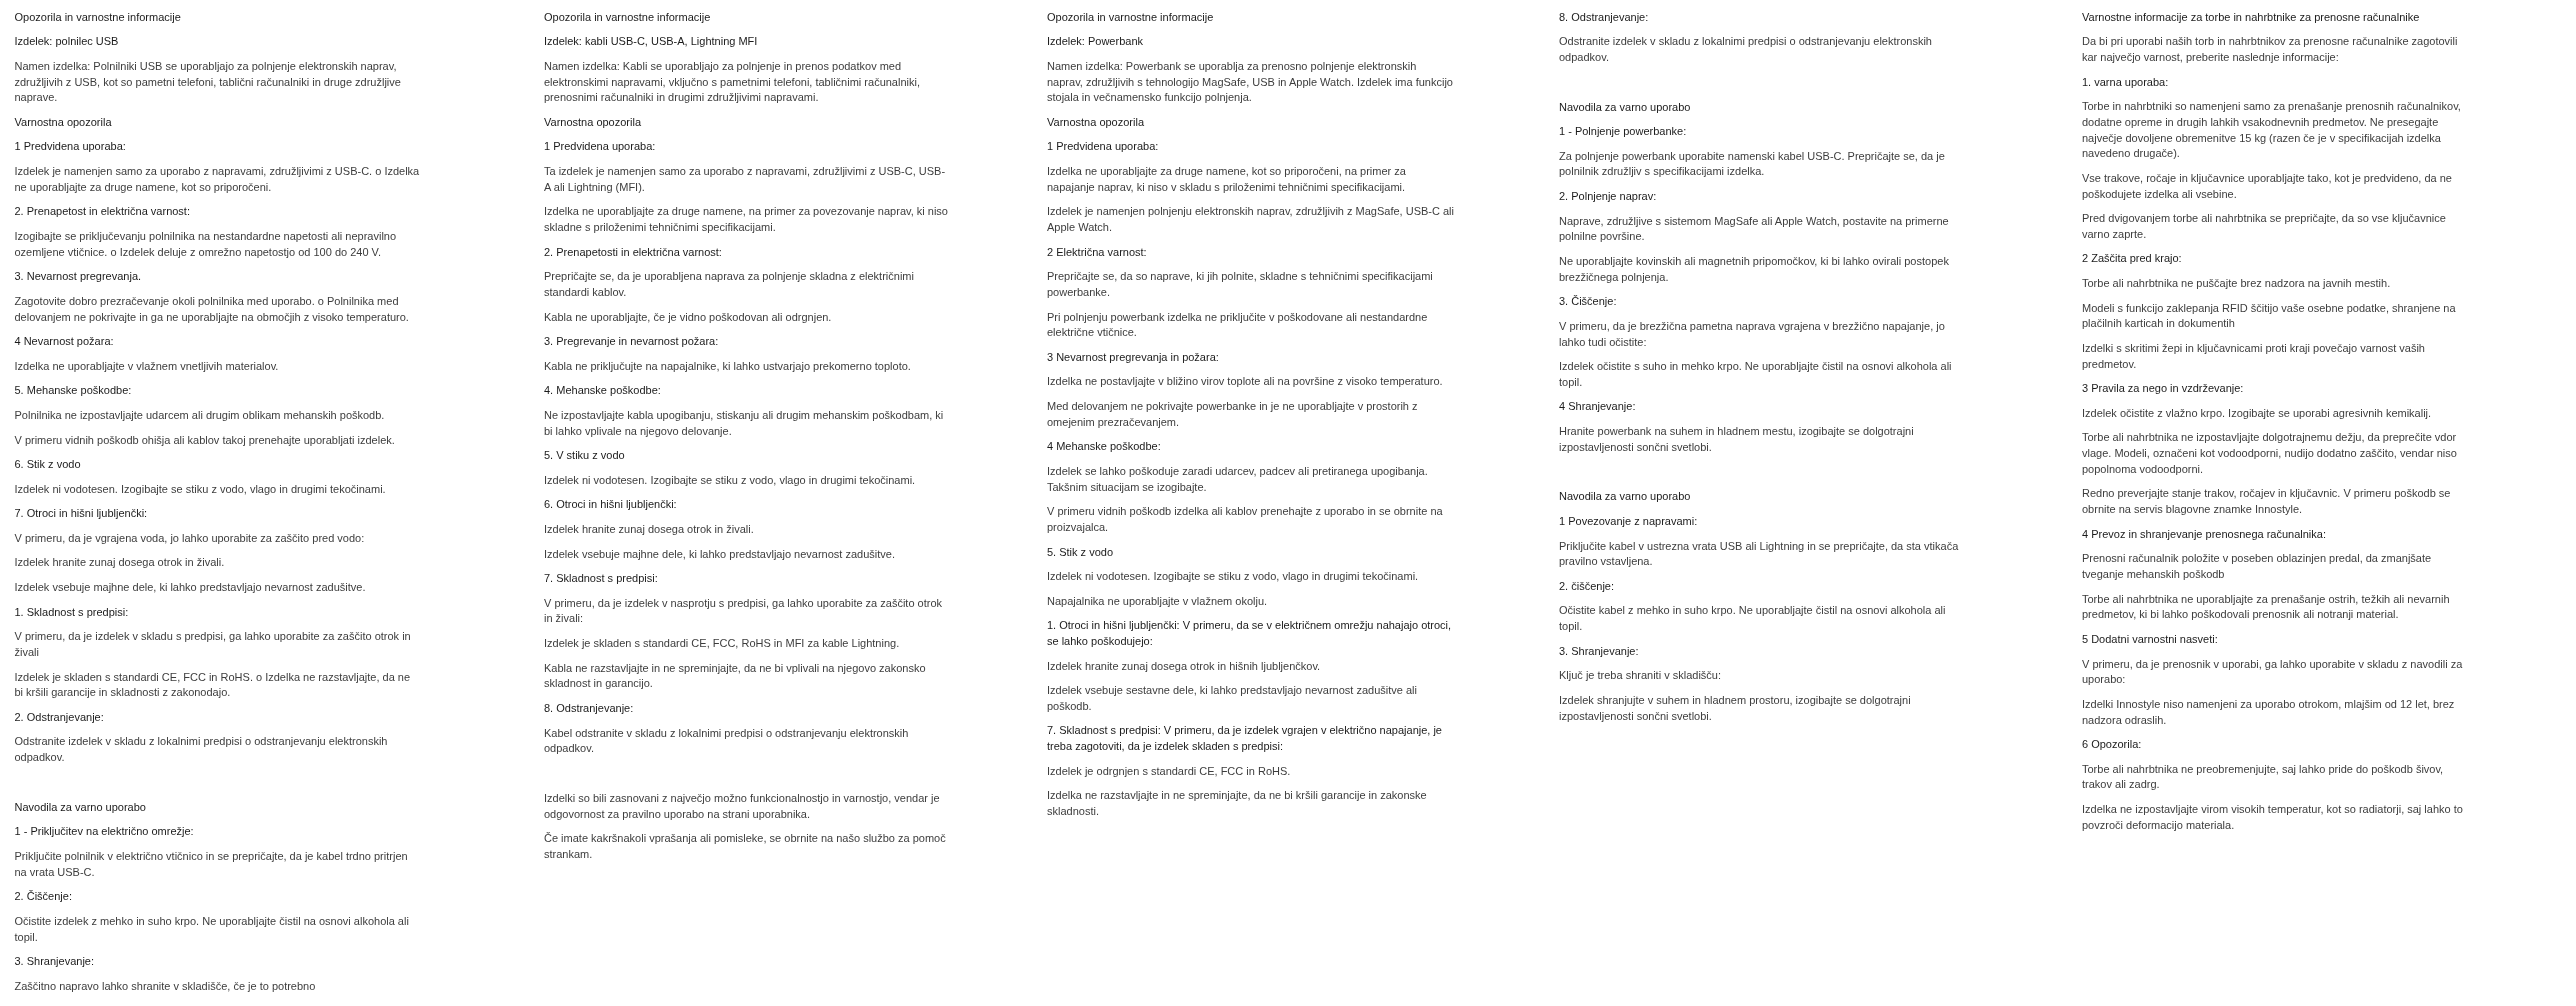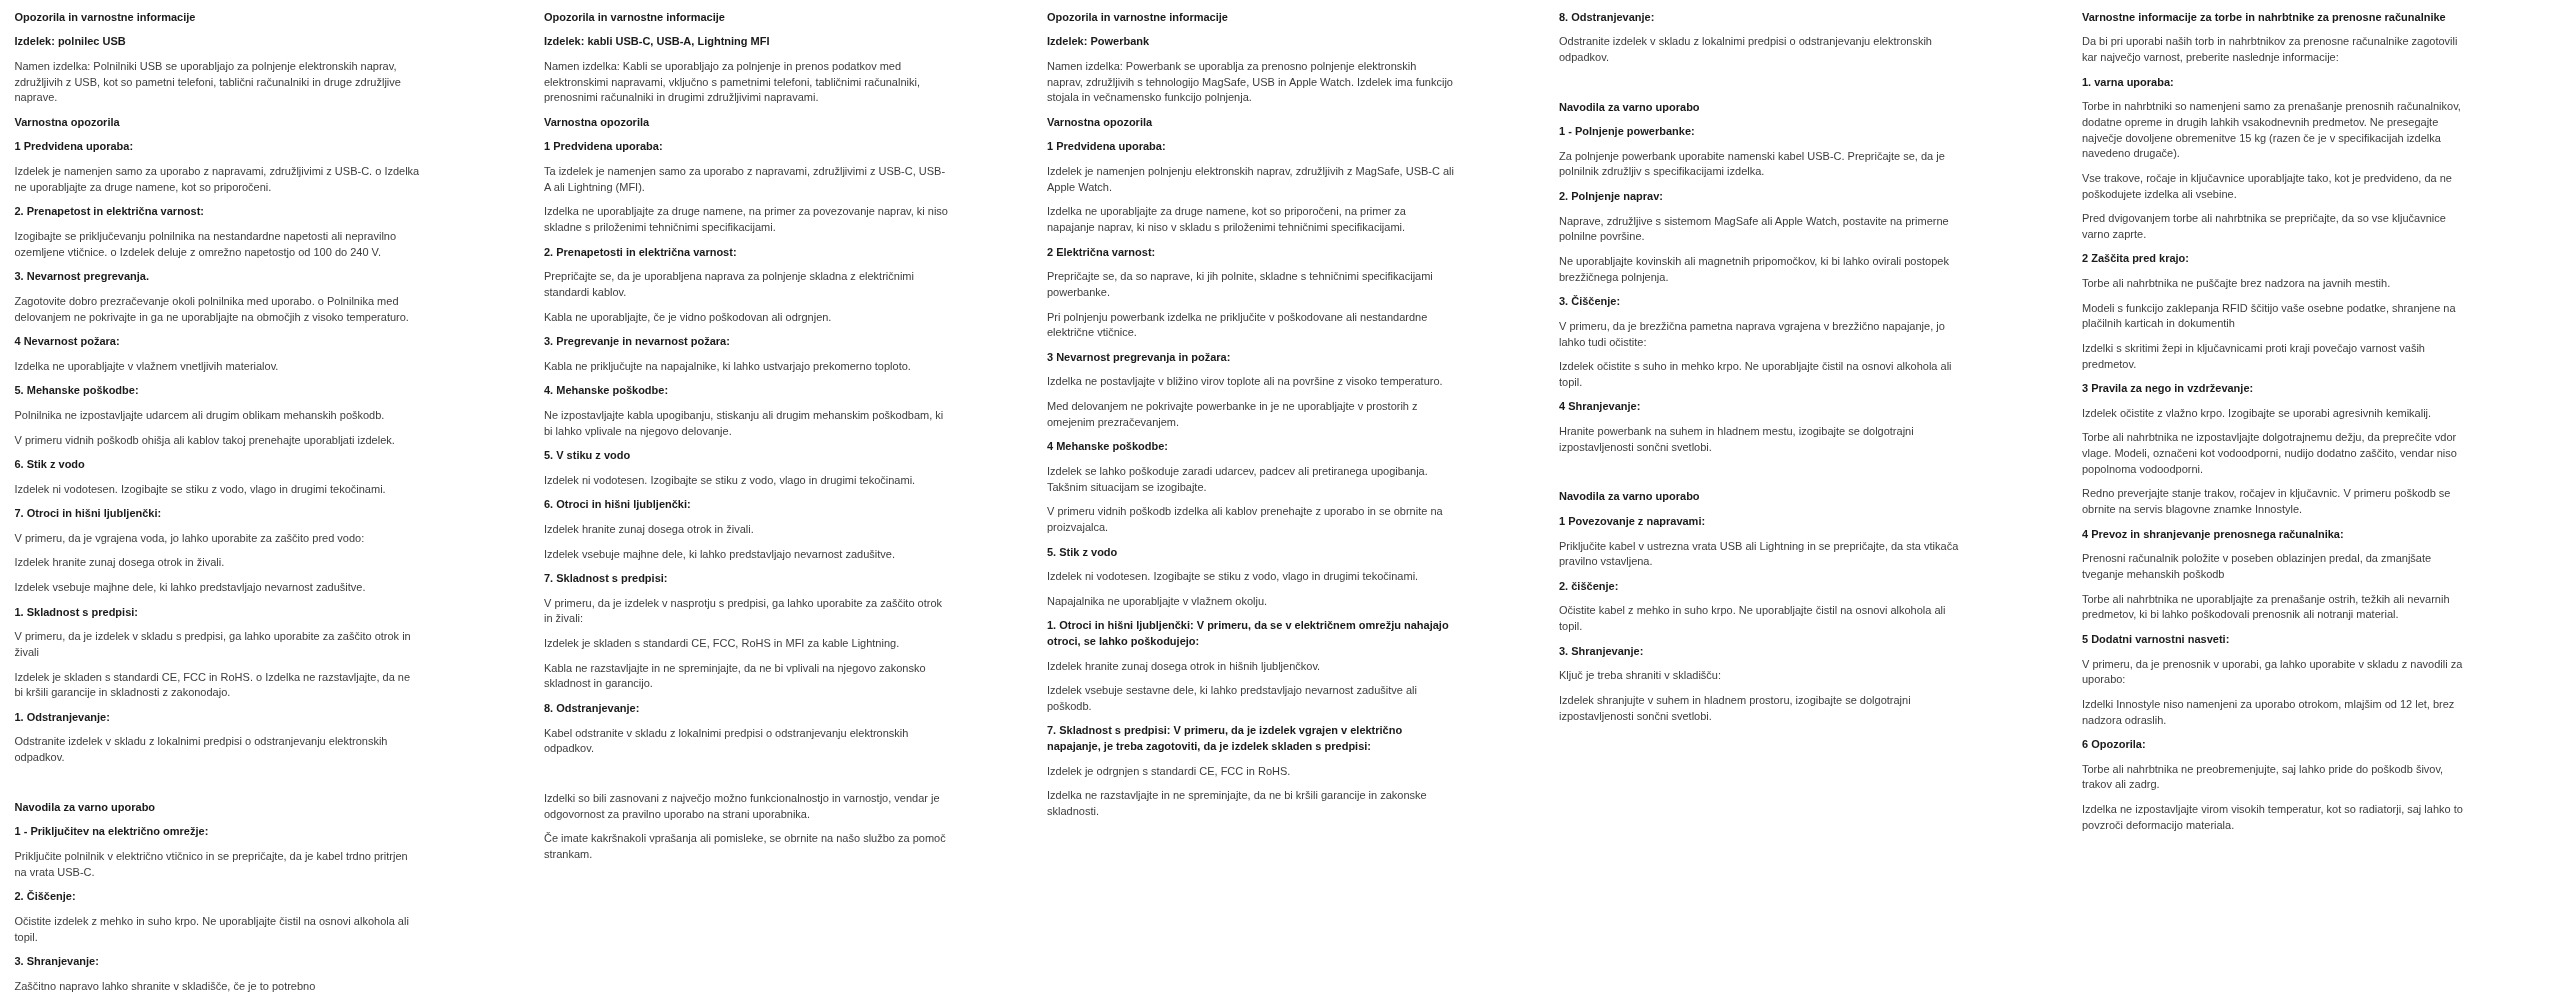--- a/index.html
+++ b/index.html
@@ -20,21 +20,21 @@
   }
   .c0{left:14.5px;width:407px;}
   .c1{left:544px;width:407px;}
   .c2{left:1047px;width:407px;}
   .c3{left:1559px;width:407px;}
   .c4{left:2082px;width:386px;}
   .col h3{
     margin:0 0 8.9px 0;
     font-size:11px;
     line-height:15.7px;
-    font-weight:700;
+    font-weight:400;
     color:#1b1b1b;
   }
   .col p{
     margin:0 0 8.9px 0;
   }
   .gap{height:25px;}
 </style>
 </head>
 <body>
 
@@ -57,21 +57,21 @@
       <p>V primeru vidnih poškodb ohišja ali kablov takoj prenehajte uporabljati izdelek.</p>
       <h3>6. Stik z vodo</h3>
       <p>Izdelek ni vodotesen. Izogibajte se stiku z vodo, vlago in drugimi tekočinami.</p>
       <h3>7. Otroci in hišni ljubljenčki:</h3>
       <p>V primeru, da je vgrajena voda, jo lahko uporabite za zaščito pred vodo:</p>
       <p>Izdelek hranite zunaj dosega otrok in živali.</p>
       <p>Izdelek vsebuje majhne dele, ki lahko predstavljajo nevarnost zadušitve.</p>
       <h3>1. Skladnost s predpisi:</h3>
       <p>V primeru, da je izdelek v skladu s predpisi, ga lahko uporabite za zaščito otrok in živali</p>
       <p>Izdelek je skladen s standardi CE, FCC in RoHS. o Izdelka ne razstavljajte, da ne bi kršili garancije in skladnosti z zakonodajo.</p>
-      <h3>1. Odstranjevanje:</h3>
+      <h3>2. Odstranjevanje:</h3>
       <p>Odstranite izdelek v skladu z lokalnimi predpisi o odstranjevanju elektronskih odpadkov.</p>
       <div class="gap"></div>
       <h3>Navodila za varno uporabo</h3>
       <h3>1 - Priključitev na električno omrežje:</h3>
       <p>Priključite polnilnik v električno vtičnico in se prepričajte, da je kabel trdno pritrjen na vrata USB-C.</p>
       <h3>2. Čiščenje:</h3>
       <p>Očistite izdelek z mehko in suho krpo. Ne uporabljajte čistil na osnovi alkohola ali topil.</p>
       <h3>3. Shranjevanje:</h3>
       <p>Zaščitno napravo lahko shranite v skladišče, če je to potrebno</p>
       <p>Izdelek shranjujte v suhem in hladnem prostoru, izogibajte se dolgotrajni izpostavljenosti sončni svetlobi.</p>
@@ -105,22 +105,22 @@
       <div class="gap"></div>
       <p>Izdelki so bili zasnovani z največjo možno funkcionalnostjo in varnostjo, vendar je odgovornost za pravilno uporabo na strani uporabnika.</p>
       <p>Če imate kakršnakoli vprašanja ali pomisleke, se obrnite na našo službo za pomoč strankam.</p>
     </section>
   <section class="col c2">
       <h3>Opozorila in varnostne informacije</h3>
       <h3>Izdelek: Powerbank</h3>
       <p>Namen izdelka: Powerbank se uporablja za prenosno polnjenje elektronskih naprav, združljivih s tehnologijo MagSafe, USB in Apple Watch. Izdelek ima funkcijo stojala in večnamensko funkcijo polnjenja.</p>
       <h3>Varnostna opozorila</h3>
       <h3>1 Predvidena uporaba:</h3>
+      <p>Izdelka ne uporabljajte za druge namene, kot so priporočeni, na primer za napajanje naprav, ki niso v skladu s priloženimi tehničnimi specifikacijami.</p>
       <p>Izdelek je namenjen polnjenju elektronskih naprav, združljivih z MagSafe, USB-C ali Apple Watch.</p>
-      <p>Izdelka ne uporabljajte za druge namene, kot so priporočeni, na primer za napajanje naprav, ki niso v skladu s priloženimi tehničnimi specifikacijami.</p>
       <h3>2 Električna varnost:</h3>
       <p>Prepričajte se, da so naprave, ki jih polnite, skladne s tehničnimi specifikacijami powerbanke.</p>
       <p>Pri polnjenju powerbank izdelka ne priključite v poškodovane ali nestandardne električne vtičnice.</p>
       <h3>3 Nevarnost pregrevanja in požara:</h3>
       <p>Izdelka ne postavljajte v bližino virov toplote ali na površine z visoko temperaturo.</p>
       <p>Med delovanjem ne pokrivajte powerbanke in je ne uporabljajte v prostorih z omejenim prezračevanjem.</p>
       <h3>4 Mehanske poškodbe:</h3>
       <p>Izdelek se lahko poškoduje zaradi udarcev, padcev ali pretiranega upogibanja. Takšnim situacijam se izogibajte.</p>
       <p>V primeru vidnih poškodb izdelka ali kablov prenehajte z uporabo in se obrnite na proizvajalca.</p>
       <h3>5. Stik z vodo</h3>

